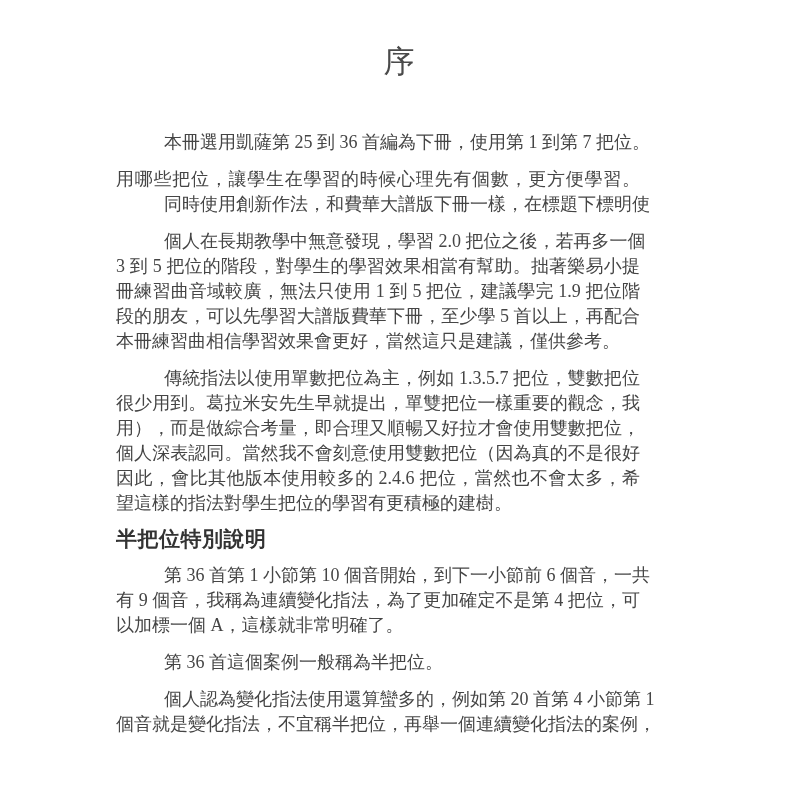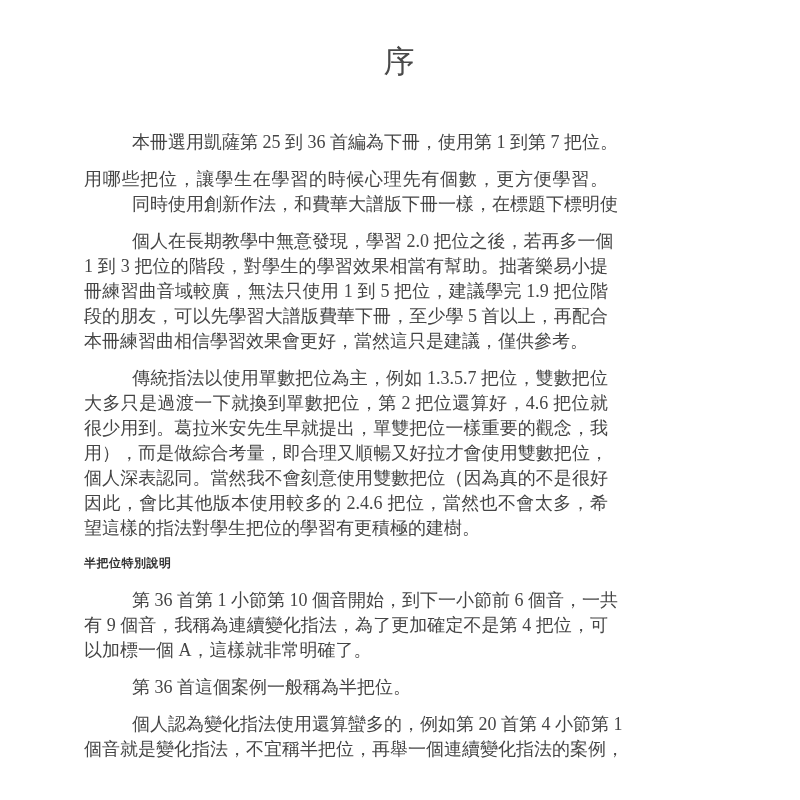--- a/index.html
+++ b/index.html
@@ -29,38 +29,38 @@
   .doc-title {
     margin: 0;
     font-size: 31px;
     line-height: 40px;
     font-weight: 400;
     text-align: center;
     letter-spacing: 2px;
     color: var(--title-text);
   }
   .content {
-    margin-left: 84px;
+    margin-left: 116px;
     width: 524px;
     font-size: 18px;
     line-height: 25px;
     color: var(--body-text);
   }
   .content > :first-child { margin-top: 48px; }
   .paragraph { margin: 12px 0 0 0; }
   .line {
     white-space: nowrap;
     text-align: justify;
   }
   .paragraph .line:not(:last-child) { text-align-last: justify; }
   .line.first { text-indent: 48px; }
   .section-heading {
     margin: 10px 0;
     font-family: "Liberation Sans", "DejaVu Sans", sans-serif;
-    font-size: 12px;
+    font-size: 21px;
     line-height: 25px;
     font-weight: 700;
     letter-spacing: 0.5px;
     color: var(--heading-text);
   }
 </style>
 </head>
 <body>
 
 <div class="page">
@@ -68,28 +68,27 @@
   <div class="content">
       <div class="paragraph">
         <div class="line first">本冊選用凱薩第 25 到 36 首編為下冊，使用第 1 到第 7 把位。</div>
       </div>
       <div class="paragraph">
         <div class="line">用哪些把位，讓學生在學習的時候心理先有個數，更方便學習。</div>
         <div class="line first">同時使用創新作法，和費華大譜版下冊一樣，在標題下標明使</div>
       </div>
       <div class="paragraph">
         <div class="line first">個人在長期教學中無意發現，學習 2.0 把位之後，若再多一個</div>
-        <div class="line">1 到 3 把位的階段，對學生的學習效果相當有幫助。拙著樂易小提</div>
+        <div class="line">3 到 5 把位的階段，對學生的學習效果相當有幫助。拙著樂易小提</div>
         <div class="line">冊練習曲音域較廣，無法只使用 1 到 5 把位，建議學完 1.9 把位階</div>
         <div class="line">段的朋友，可以先學習大譜版費華下冊，至少學 5 首以上，再配合</div>
         <div class="line">本冊練習曲相信學習效果會更好，當然這只是建議，僅供參考。</div>
       </div>
       <div class="paragraph">
         <div class="line first">傳統指法以使用單數把位為主，例如 1.3.5.7 把位，雙數把位</div>
-        <div class="line">大多只是過渡一下就換到單數把位，第 2 把位還算好，4.6 把位就</div>
         <div class="line">很少用到。葛拉米安先生早就提出，單雙把位一樣重要的觀念，我</div>
         <div class="line">用），而是做綜合考量，即合理又順暢又好拉才會使用雙數把位，</div>
         <div class="line">個人深表認同。當然我不會刻意使用雙數把位（因為真的不是很好</div>
         <div class="line">因此，會比其他版本使用較多的 2.4.6 把位，當然也不會太多，希</div>
         <div class="line">望這樣的指法對學生把位的學習有更積極的建樹。</div>
       </div>
       <h2 class="section-heading">半把位特別說明</h2>
       <div class="paragraph">
         <div class="line first">第 36 首第 1 小節第 10 個音開始，到下一小節前 6 個音，一共</div>
         <div class="line">有 9 個音，我稱為連續變化指法，為了更加確定不是第 4 把位，可</div>

